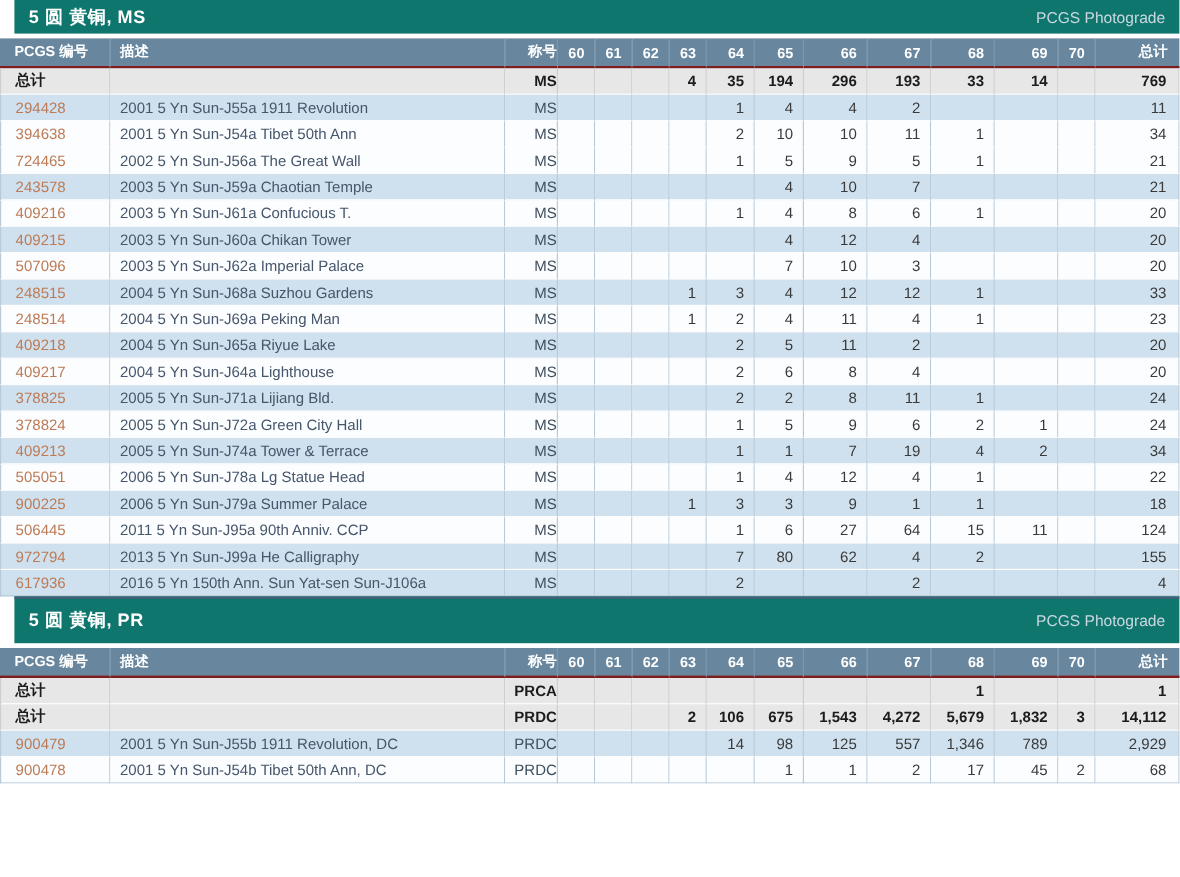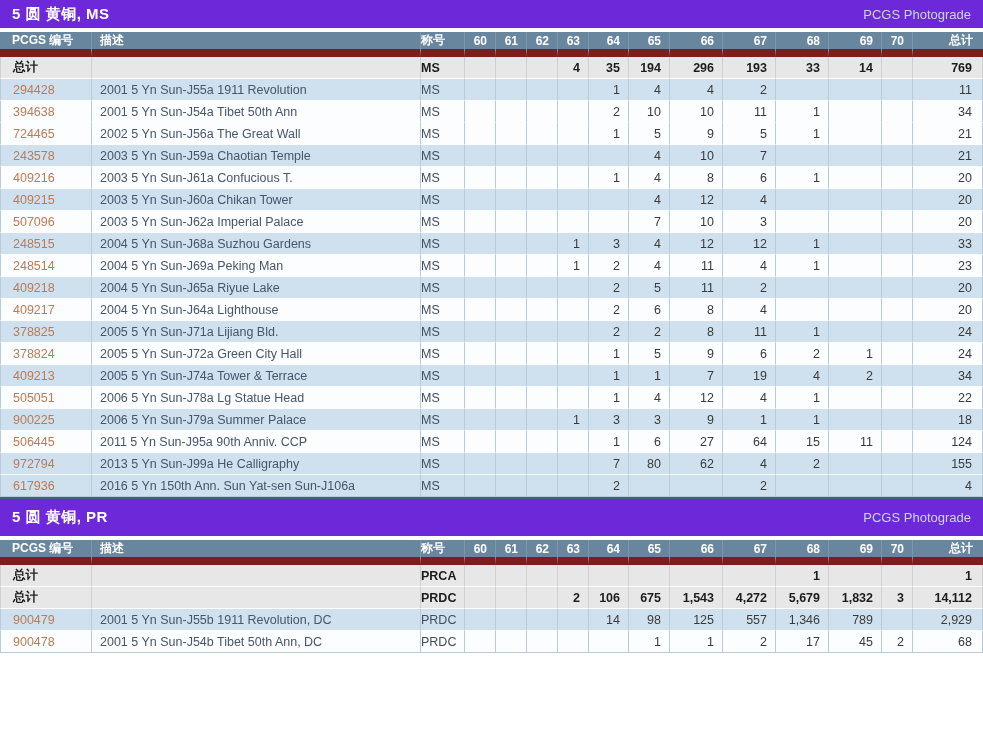--- a/index.html
+++ b/index.html
@@ -5,47 +5,48 @@
   * { box-sizing: border-box; }
   html, body { margin: 0; padding: 0; }
   body {
     width: 983px;
     background: #ffffff;
     font-family: "Liberation Sans", "DejaVu Sans", sans-serif;
   }
   .page { position: relative; width: 983px; }
 
   .title-bar {
-    background: #6d28d9;
+    background: #0f766e;
     color: #ffffff;
     display: flex;
     justify-content: space-between;
     align-items: center;
     padding: 0 12px;
     height: 28px;
+    margin-left: 12px;
   }
   .title-bar.tall { height: 39px; border-top: 2px solid #43607a; }
   .title { font-size: 15px; font-weight: bold; letter-spacing: 0.5px; }
   .photograde { font-size: 13px; color: #c9d7e1; cursor: pointer; }
 
   table {
     border-collapse: separate;
     border-spacing: 0;
     table-layout: fixed;
     width: 983px;
     margin-top: 4px;
   }
   thead th {
     background: #68879f;
     color: #ffffff;
     font-size: 12px;
     font-weight: bold;
     height: 25px;
     border-right: 1px solid #7c97ac;
-    border-bottom: 8px solid #7f1d1d;
+    border-bottom: 2px solid #7f1d1d;
     padding: 0;
     white-space: nowrap;
     overflow: hidden;
   }
   thead th:last-child { border-right: none; }
   td {
     height: 22px;
     font-size: 12.5px;
     color: #3a3a3a;
     padding: 0;
@@ -63,21 +64,21 @@
     font-weight: bold;
     color: #1c1c1c;
     border-right: 1px solid #cfcfcf;
     border-left-color: #cfcfcf;
     border-bottom: 1px solid #ffffff;
   }
   tbody tr:last-child td { border-bottom: 1px solid #b9cbd9; }
 
   .c0  { text-align: left;  padding-left: 12px; }
   .c1  { text-align: left;  padding-left: 8px; }
-  .c2  { text-align: left; }
+  .c2  { text-align: right; }
   .c3, .c4, .c5, .c6, .c7, .c8, .c9, .c10, .c11, .c12, .c13 { text-align: right; padding-right: 8px; }
   .c14 { text-align: right; padding-right: 10px; }
 
   tr.row-data td.c0 { color: #bc7a55; cursor: pointer; }
   tr.row-data td.c1 { color: #46566b; }
   tr.row-data td.c2 { color: #3f4f5f; }
   td.c2 { font-weight: inherit; }
   tr.row-total td.c2 { font-weight: bold; }
 
   .watermark {

